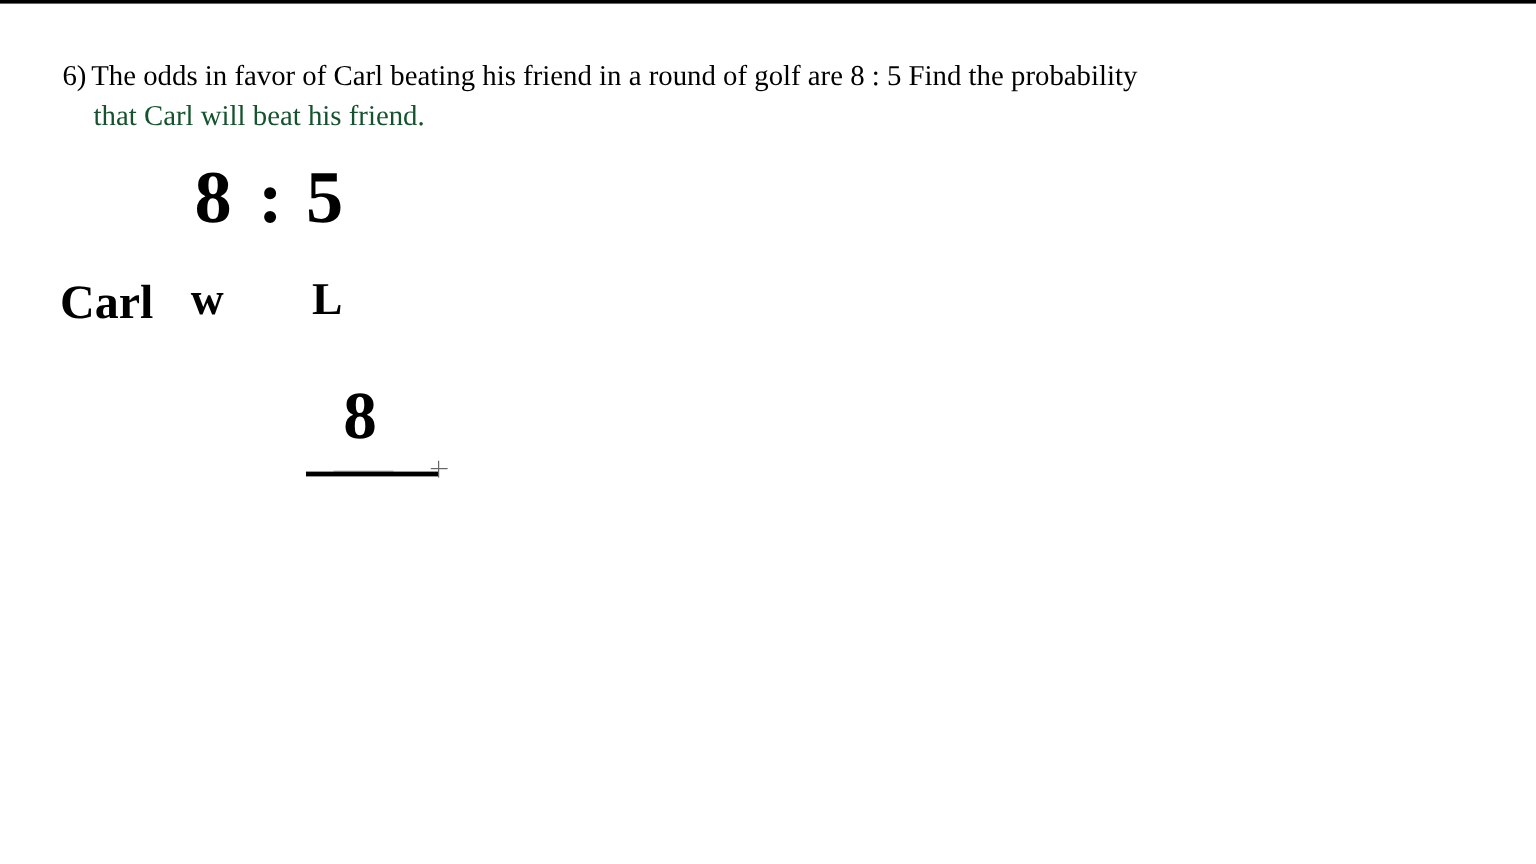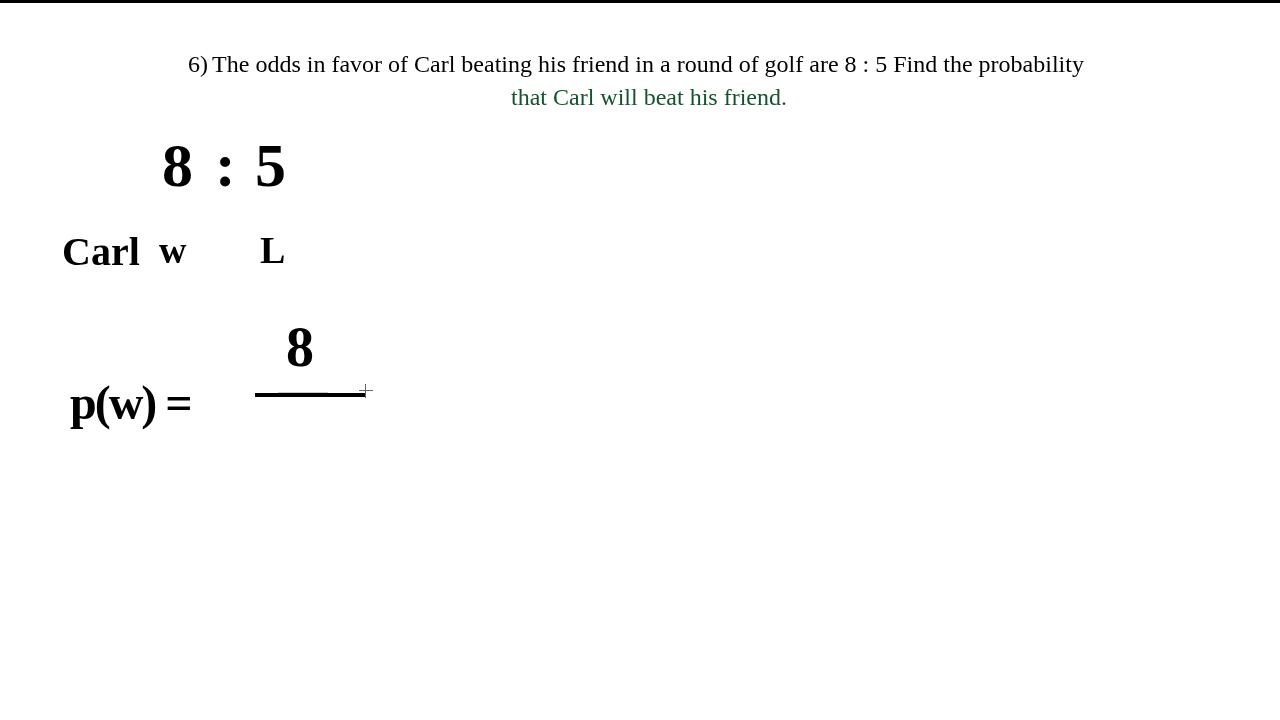--- a/index.html
+++ b/index.html
@@ -1,19 +1,18 @@
 <!DOCTYPE html>
 <html><head>
   <meta charset="utf-8">
   <style>
     * {
       margin: 0;
       padding: 0;
       box-sizing: border-box;
-      text-align: center;
     }
     body {
       width: 1280px;
       height: 720px;
       background: #ffffff;
       position: relative;
       overflow: hidden;
       font-family: 'Times New Roman', serif;
     }
     .border-top {
@@ -71,21 +70,21 @@
       left: 165px;
       font-size: 62px;
     }
     .odds-5 {
       top: 10px;
       left: 205px;
       font-size: 62px;
     }
     .carl {
       top: 108px;
-      left: 12px;
+      left: 0;
       font-size: 40px;
     }
     .w-label {
       top: 108px;
       left: 109px;
       font-size: 38px;
     }
     .l-label {
       top: 108px;
       left: 210px;
@@ -157,18 +156,17 @@
 
 <div class="handwriting-area">
   <span class="hw odds-8">8</span>
   <span class="hw odds-colon">:</span>
   <span class="hw odds-5">5</span>
 
   <span class="hw carl">Carl</span>
   <span class="hw w-label">w</span>
   <span class="hw l-label">L</span>
 
-  <span class="hw pw">p(w) =</span>
   <span class="hw frac-8">8</span>
   <div class="frac-line-shadow"></div>
   <div class="frac-line"></div>
   <div class="cursor"></div>
 </div>
 
 </body></html>

